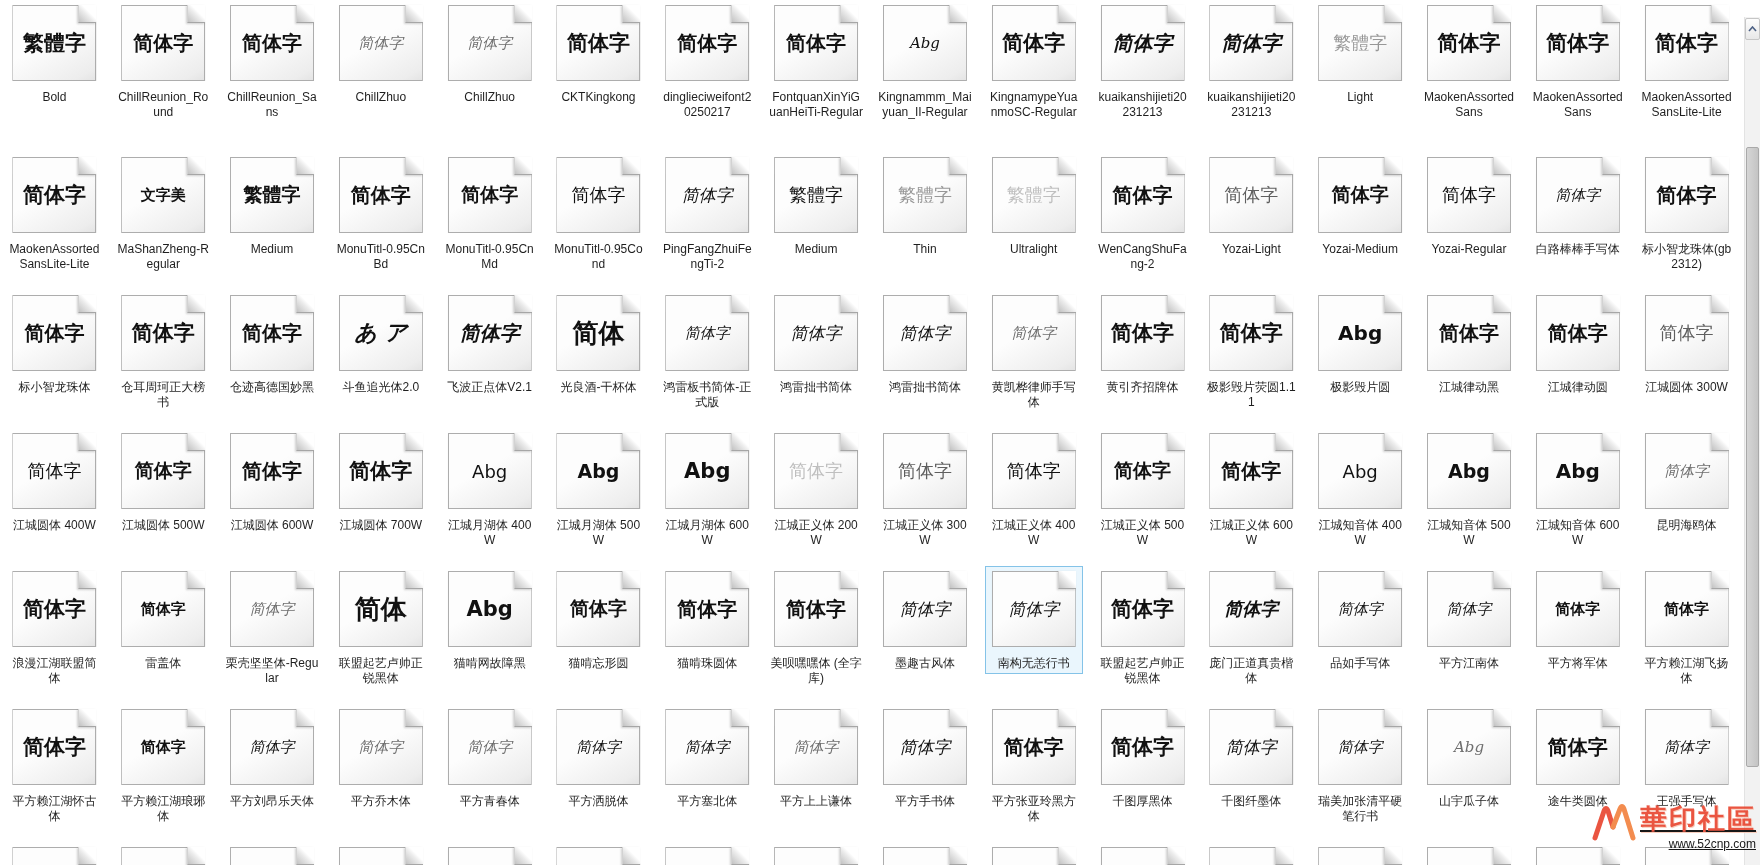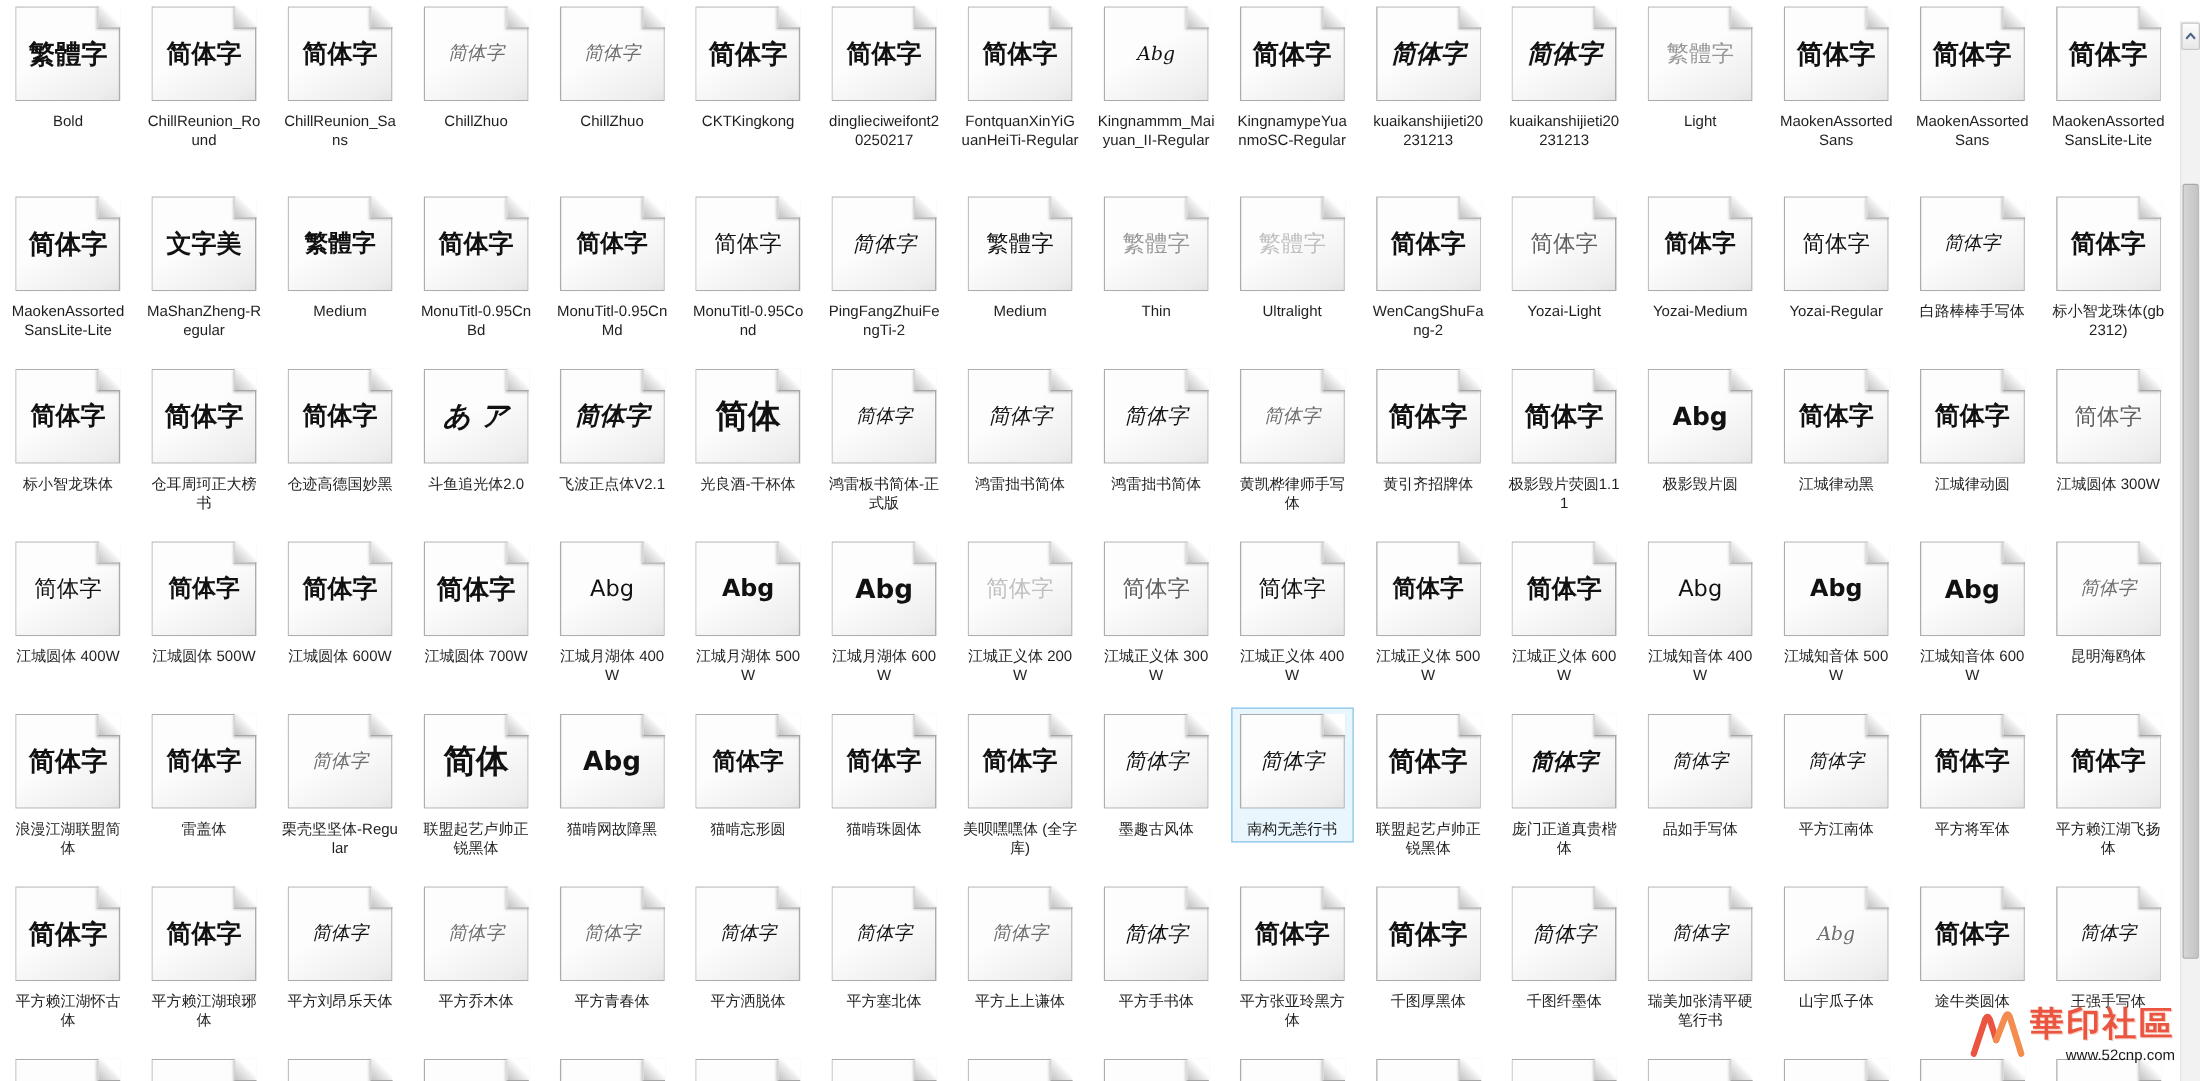--- a/index.html
+++ b/index.html
@@ -28,36 +28,36 @@
   .pv-bold-italic{font-weight:700;font-style:italic;font-size:20px;}
   .pv-medium{font-weight:600;font-size:19px;}
   .pv-regular{font-weight:400;font-size:18px;}
   .pv-light{font-weight:300;font-size:18px;color:#5f5f5f;}
   .pv-thin{font-weight:300;font-size:18px;color:#979797;}
   .pv-xlight{font-weight:300;font-size:18px;color:#bfbfbf;}
   .pv-script{font-family:"DejaVu Serif","Liberation Serif",serif;font-style:italic;font-size:17px;}
   .pv-script-bold{font-family:"DejaVu Serif","Liberation Serif",serif;font-style:italic;font-weight:700;font-size:18px;}
   .pv-hand{font-family:"DejaVu Serif","Liberation Serif",serif;font-style:italic;font-size:15px;}
   .pv-hand-light{font-family:"DejaVu Serif","Liberation Serif",serif;font-style:italic;font-size:15px;color:#6e6e6e;}
-  .pv-brush{font-family:Liberation Serif, serif;font-weight:700;font-size:20px;}
+  .pv-brush{font-family:Liberation Serif, serif;font-weight:700;font-size:15px;}
   .pv-brush-black{font-family:"DejaVu Serif","Liberation Serif",serif;font-weight:900;font-size:21px;}
   .pv-big-black{font-weight:900;font-size:26px;text-align:right;}
   .pv-kana{font-weight:700;font-style:italic;font-size:22px;}
   
   .scrollbar{position:absolute;right:0;top:17px;width:15px;height:848px;background:#f2f2f2;
              border-left:1px solid #e3e3e3;}
   .sb-btn{position:absolute;top:1px;left:0;width:15px;height:22px;background:linear-gradient(#fdfdfd,#e8e8e8);
           border:1px solid #c6c6c6;border-radius:2px;box-sizing:border-box;display:flex;
           align-items:center;justify-content:center;cursor:pointer;}
   .sb-thumb{position:absolute;top:130px;left:1px;width:13px;height:620px;
             background:linear-gradient(90deg,#d6d6d6,#c4c4c4);border:1px solid #a9a9a9;
             border-radius:2px;box-sizing:border-box;}
   
-  .watermark{position:absolute;right:20px;bottom:14px;display:flex;align-items:center;
-             opacity:.9;pointer-events:none;}
+  .watermark{position:absolute;right:4px;bottom:14px;display:flex;align-items:flex-start;
+             opacity:.9;pointer-events:none;text-decoration:underline;}
   .wm-text{display:flex;flex-direction:column;align-items:flex-end;margin-left:4px;}
   .wm-name{font-size:27px;font-weight:700;color:#e8432d;letter-spacing:2px;
            font-family:"DejaVu Serif","Liberation Serif",serif;text-shadow:1px 1px 0 #f8c9b8;}
   .wm-url{font-size:12px;color:#000000;margin-top:0px;}
 </style>
 </head>
 <body>
 
 <div class="grid" id="font-grid">
   <div class="cell">

